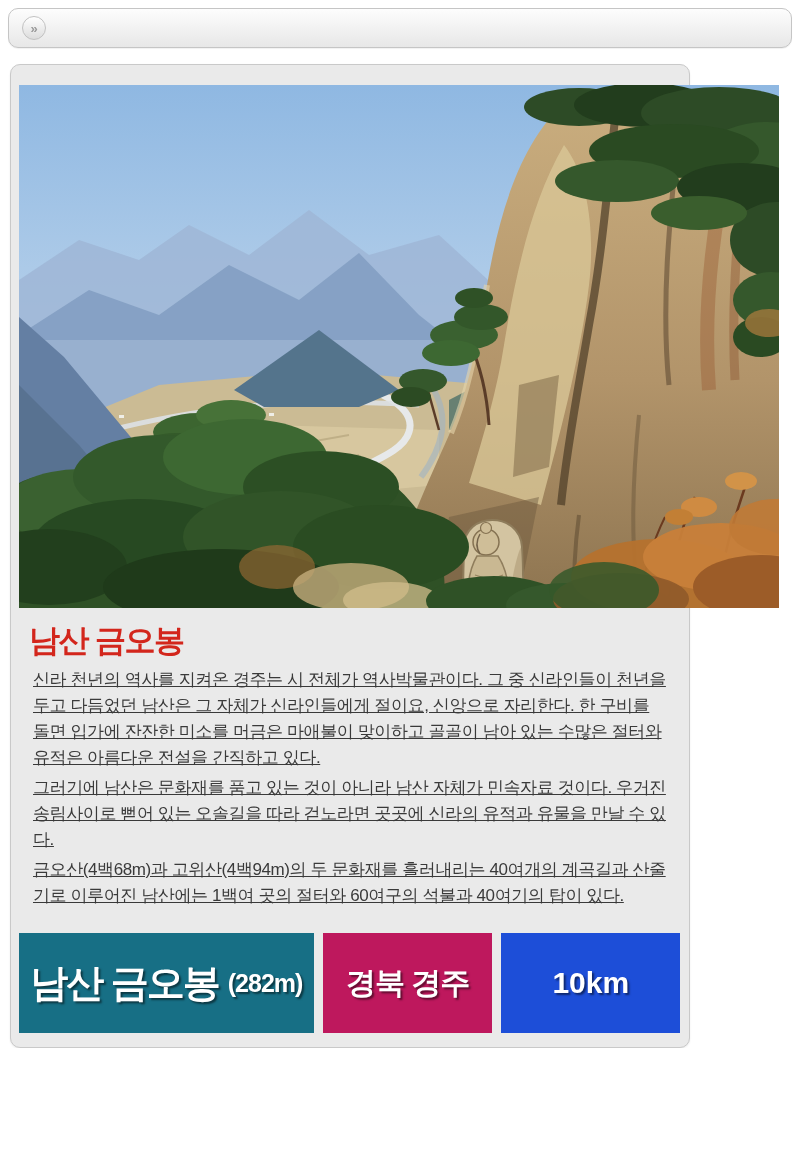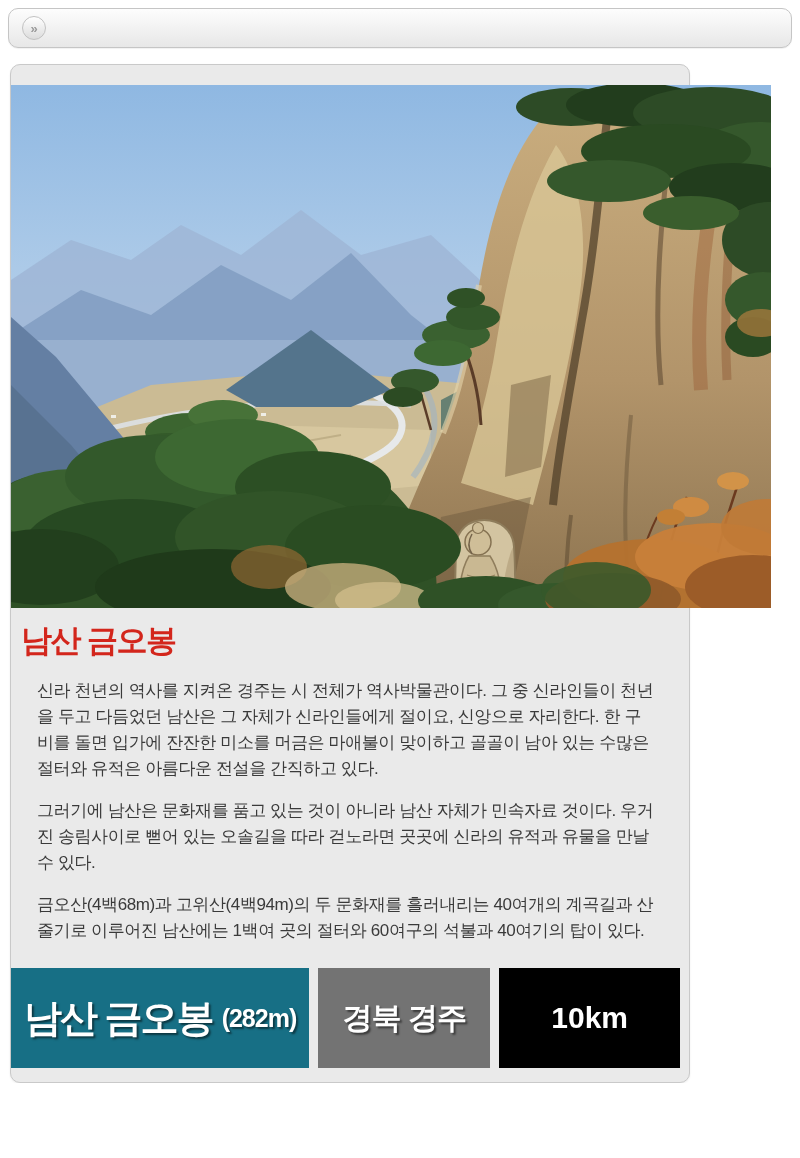--- a/index.html
+++ b/index.html
@@ -19,29 +19,29 @@
     border:1px solid #c2c2c2;color:#9a9a9a;
     display:flex;align-items:center;justify-content:center;
     font-size:13px;font-weight:bold;line-height:1;
   }
   .header-title{margin-left:12px;font-size:18px;font-weight:bold;color:#141414;letter-spacing:-0.5px;}
 
   
   .panel{
     margin:16px 10px 0 10px;box-sizing:border-box;width:680px;
     border:1px solid #c9c9c9;border-radius:10px;
-    background:#eaeaea;padding:20px 9px 14px 0;
+    background:#eaeaea;padding:20px 9px 14px 8px;
     box-shadow:0 1px 2px rgba(0,0,0,.08);
   }
   .photo{width:760px;height:523px;overflow:hidden;background:#9cc0e4;}
   .photo svg{display:block;}
 
   .article-title{margin:12px 0 5px 10px;font-size:31px;font-weight:bold;color:#d3261c;letter-spacing:-1.5px;}
   .bodytext{margin:0 10px;font-size:17px;line-height:26px;color:#3a3a3a;letter-spacing:-0.4px;}
-  .bodytext p{margin:16px;}
+  .bodytext p{margin:4px;text-decoration:underline;}
 
   
   .infobar{display:flex;gap:9px;margin-top:24px;}
   .infobox{
     background:#176f85;height:100px;box-sizing:border-box;
     display:flex;align-items:center;justify-content:center;
     color:#ffffff;font-weight:bold;
     text-shadow:2px 2px 2px rgba(0,0,0,.5);
     letter-spacing:-1px;
   }
@@ -219,21 +219,21 @@
     <p>신라 천년의 역사를 지켜온 경주는 시 전체가 역사박물관이다. 그 중 신라인들이 천년을 두고 다듬었던 남산은 그 자체가 신라인들에게 절이요, 신앙으로 자리한다. 한 구비를 돌면 입가에 잔잔한 미소를 머금은 마애불이 맞이하고 골골이 남아 있는 수많은 절터와 유적은 아름다운 전설을 간직하고 있다.</p>
     <p>그러기에 남산은 문화재를 품고 있는 것이 아니라 남산 자체가 민속자료 것이다. 우거진 송림사이로 뻗어 있는 오솔길을 따라 걷노라면 곳곳에 신라의 유적과 유물을 만날 수 있다.</p>
     <p>금오산(4백68m)과 고위산(4백94m)의 두 문화재를 흘러내리는 40여개의 계곡길과 산줄기로 이루어진 남산에는 1백여 곳의 절터와 60여구의 석불과 40여기의 탑이 있다.</p>
   </div>
 
   <div class="infobar">
     <div class="infobox box-peak" style="background: rgb(23, 111, 133);">
       <span>남산 금오봉</span>
       <span class="elev">(282m)</span>
     </div>
-    <div class="infobox box-region" style="background: #737373; justify-content: center;">
+    <div class="infobox box-region" style="background: #be185d; justify-content: center;">
       <span>경북 경주</span>
     </div>
-    <div class="infobox box-dist" style="background: #000000;">
+    <div class="infobox box-dist" style="background: #1d4ed8;">
       <span>10km</span>
     </div>
   </div>
 
 </div>
 
 </body></html>

